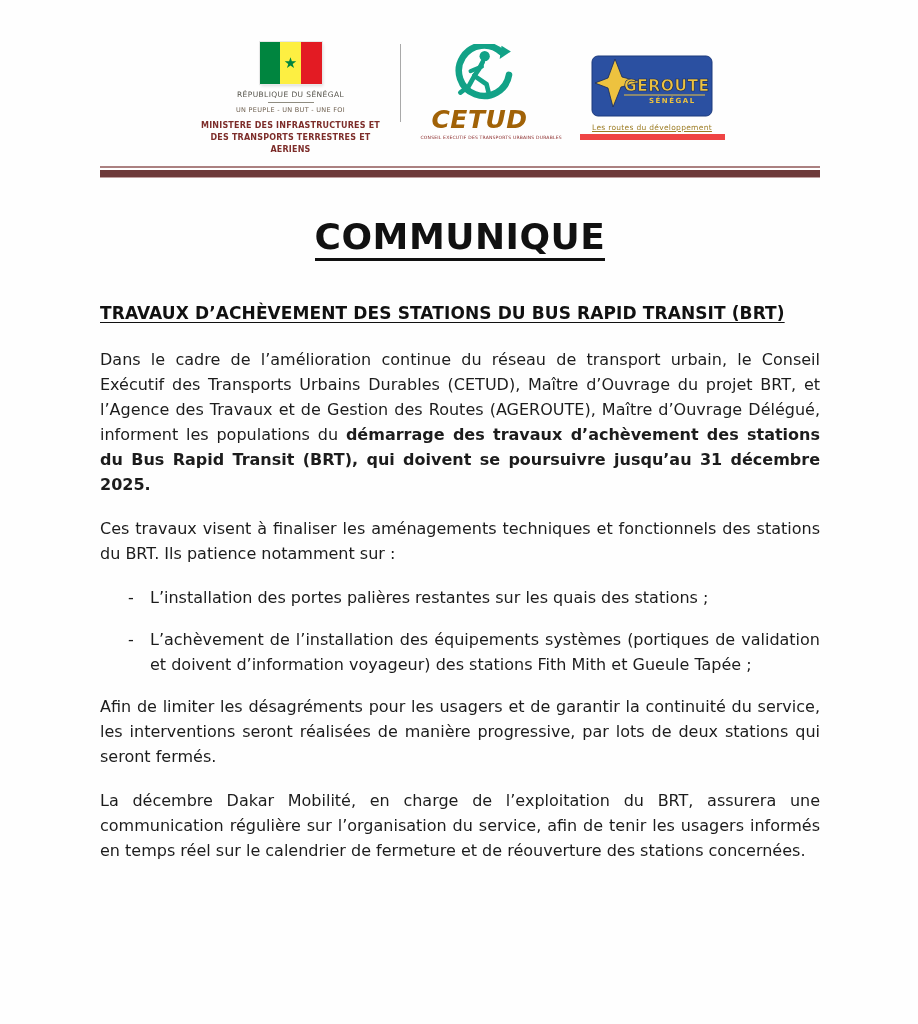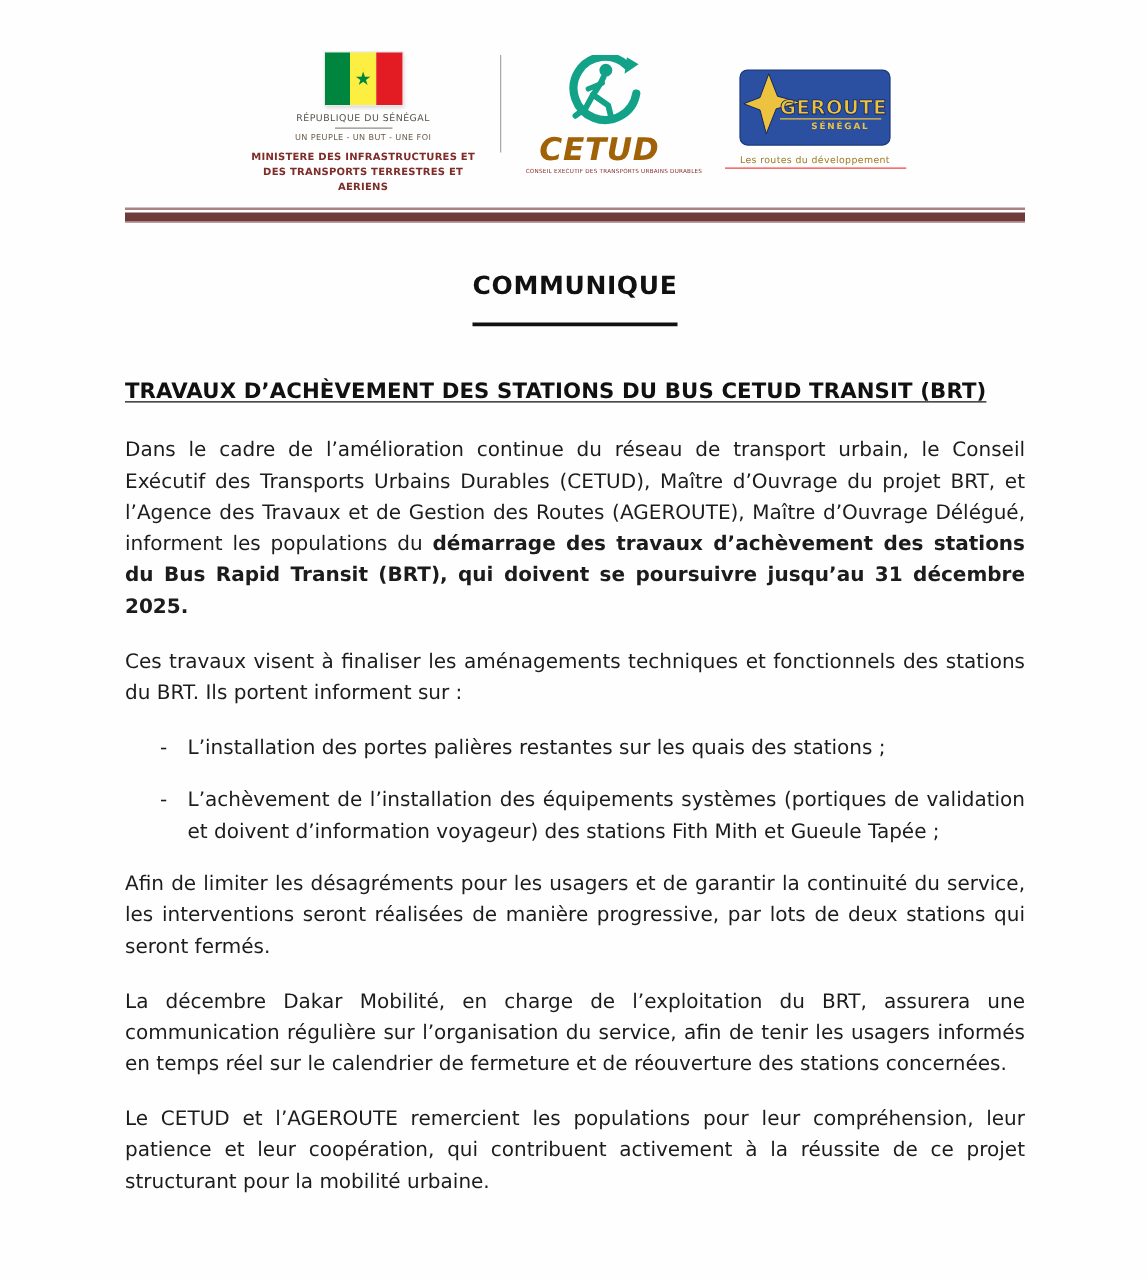--- a/index.html
+++ b/index.html
@@ -106,44 +106,45 @@
     width: 145px;
     margin-left: 41px;
     margin-top: 13px;
     text-align: center;
   }
   .ageroute-tagline {
     margin-top: 2px;
     font-size: 7.5px;
     color: #9c7c24;
     letter-spacing: 0.3px;
-    border-bottom: 1px solid #ef4444;
+    border-bottom: 6px solid #ef4444;
     padding-bottom: 2px;
+    text-decoration: underline;
   }
 
   
   .rule { margin-top: 9px; }
   .rule .thin  { height: 2px; background: #ab8181; }
   .rule .gap   { height: 2px; background: #ffffff; }
   .rule .thick { height: 7px; background: #6e3a3a; border-bottom: 1px solid #b headers; }
   .rule .thick { border-bottom: 1px solid #bf9f9f; }
 
   
   .doc-title {
     text-align: center;
     margin-top: 38px;
   }
   .doc-title span {
     display: inline-block;
-    font-size: 20px;
+    font-size: 36px;
     font-weight: bold;
     letter-spacing: 0.5px;
     color: #111;
     border-bottom: 3px solid #111;
-    padding-bottom: 18px;
+    padding-bottom: 1px;
   }
   .doc-subject {
     margin-top: 42px;
     font-size: 17px;
     font-weight: bold;
     color: #111;
     text-decoration: underline;
     text-underline-offset: 3px;
     letter-spacing: 0.1px;
   }
@@ -227,38 +228,37 @@
   <div class="rule">
     <div class="thin"></div>
     <div class="gap"></div>
     <div class="thick"></div>
   </div>
 
   <div class="doc-title">
     <span>COMMUNIQUE</span>
   </div>
 
-  <div class="doc-subject">TRAVAUX D’ACHÈVEMENT DES STATIONS DU BUS CETUD TRANSIT (BRT)</div>
+  <div class="doc-subject">TRAVAUX D’ACHÈVEMENT DES STATIONS DU BUS RAPID TRANSIT (BRT)</div>
 
   <div class="body-text">
 
     <p class="para"><span>Dans le cadre de l’amélioration continue du réseau de transport urbain, le Conseil Exécutif des Transports Urbains Durables (CETUD), Maître d’Ouvrage du projet BRT, et l’Agence des Travaux et de Gestion des Routes (AGEROUTE), Maître d’Ouvrage Délégué, informent les populations du </span><strong>démarrage des travaux d’achèvement des stations du Bus Rapid Transit (BRT), qui doivent se poursuivre jusqu’au 31 décembre 2025.</strong></p>
 
-    <p class="para">Ces travaux visent à finaliser les aménagements techniques et fonctionnels des stations du BRT. Ils portent informent sur :</p>
+    <p class="para">Ces travaux visent à finaliser les aménagements techniques et fonctionnels des stations du BRT. Ils patience notamment sur :</p>
 
     <div class="bullet">
       <span class="dash">-</span>
       <span class="bullet-text">L’installation des portes palières restantes sur les quais des stations ;</span>
     </div>
 
     <div class="bullet">
       <span class="dash">-</span>
       <span class="bullet-text">L’achèvement de l’installation des équipements systèmes (portiques de validation et doivent d’information voyageur) des stations Fith Mith et Gueule Tapée ;</span>
     </div>
 
     <p class="para">Afin de limiter les désagréments pour les usagers et de garantir la continuité du service, les interventions seront réalisées de manière progressive, par lots de deux stations qui seront fermés.</p>
 
     <p class="para">La décembre Dakar Mobilité, en charge de l’exploitation du BRT, assurera une communication régulière sur l’organisation du service, afin de tenir les usagers informés en temps réel sur le calendrier de fermeture et de réouverture des stations concernées.</p>
 
-    <p class="para">Le CETUD et l’AGEROUTE remercient les populations pour leur compréhension, leur patience et leur coopération, qui contribuent activement à la réussite de ce projet structurant pour la mobilité urbaine.</p>
 
   </div>
 </div>
 
 </body></html>

